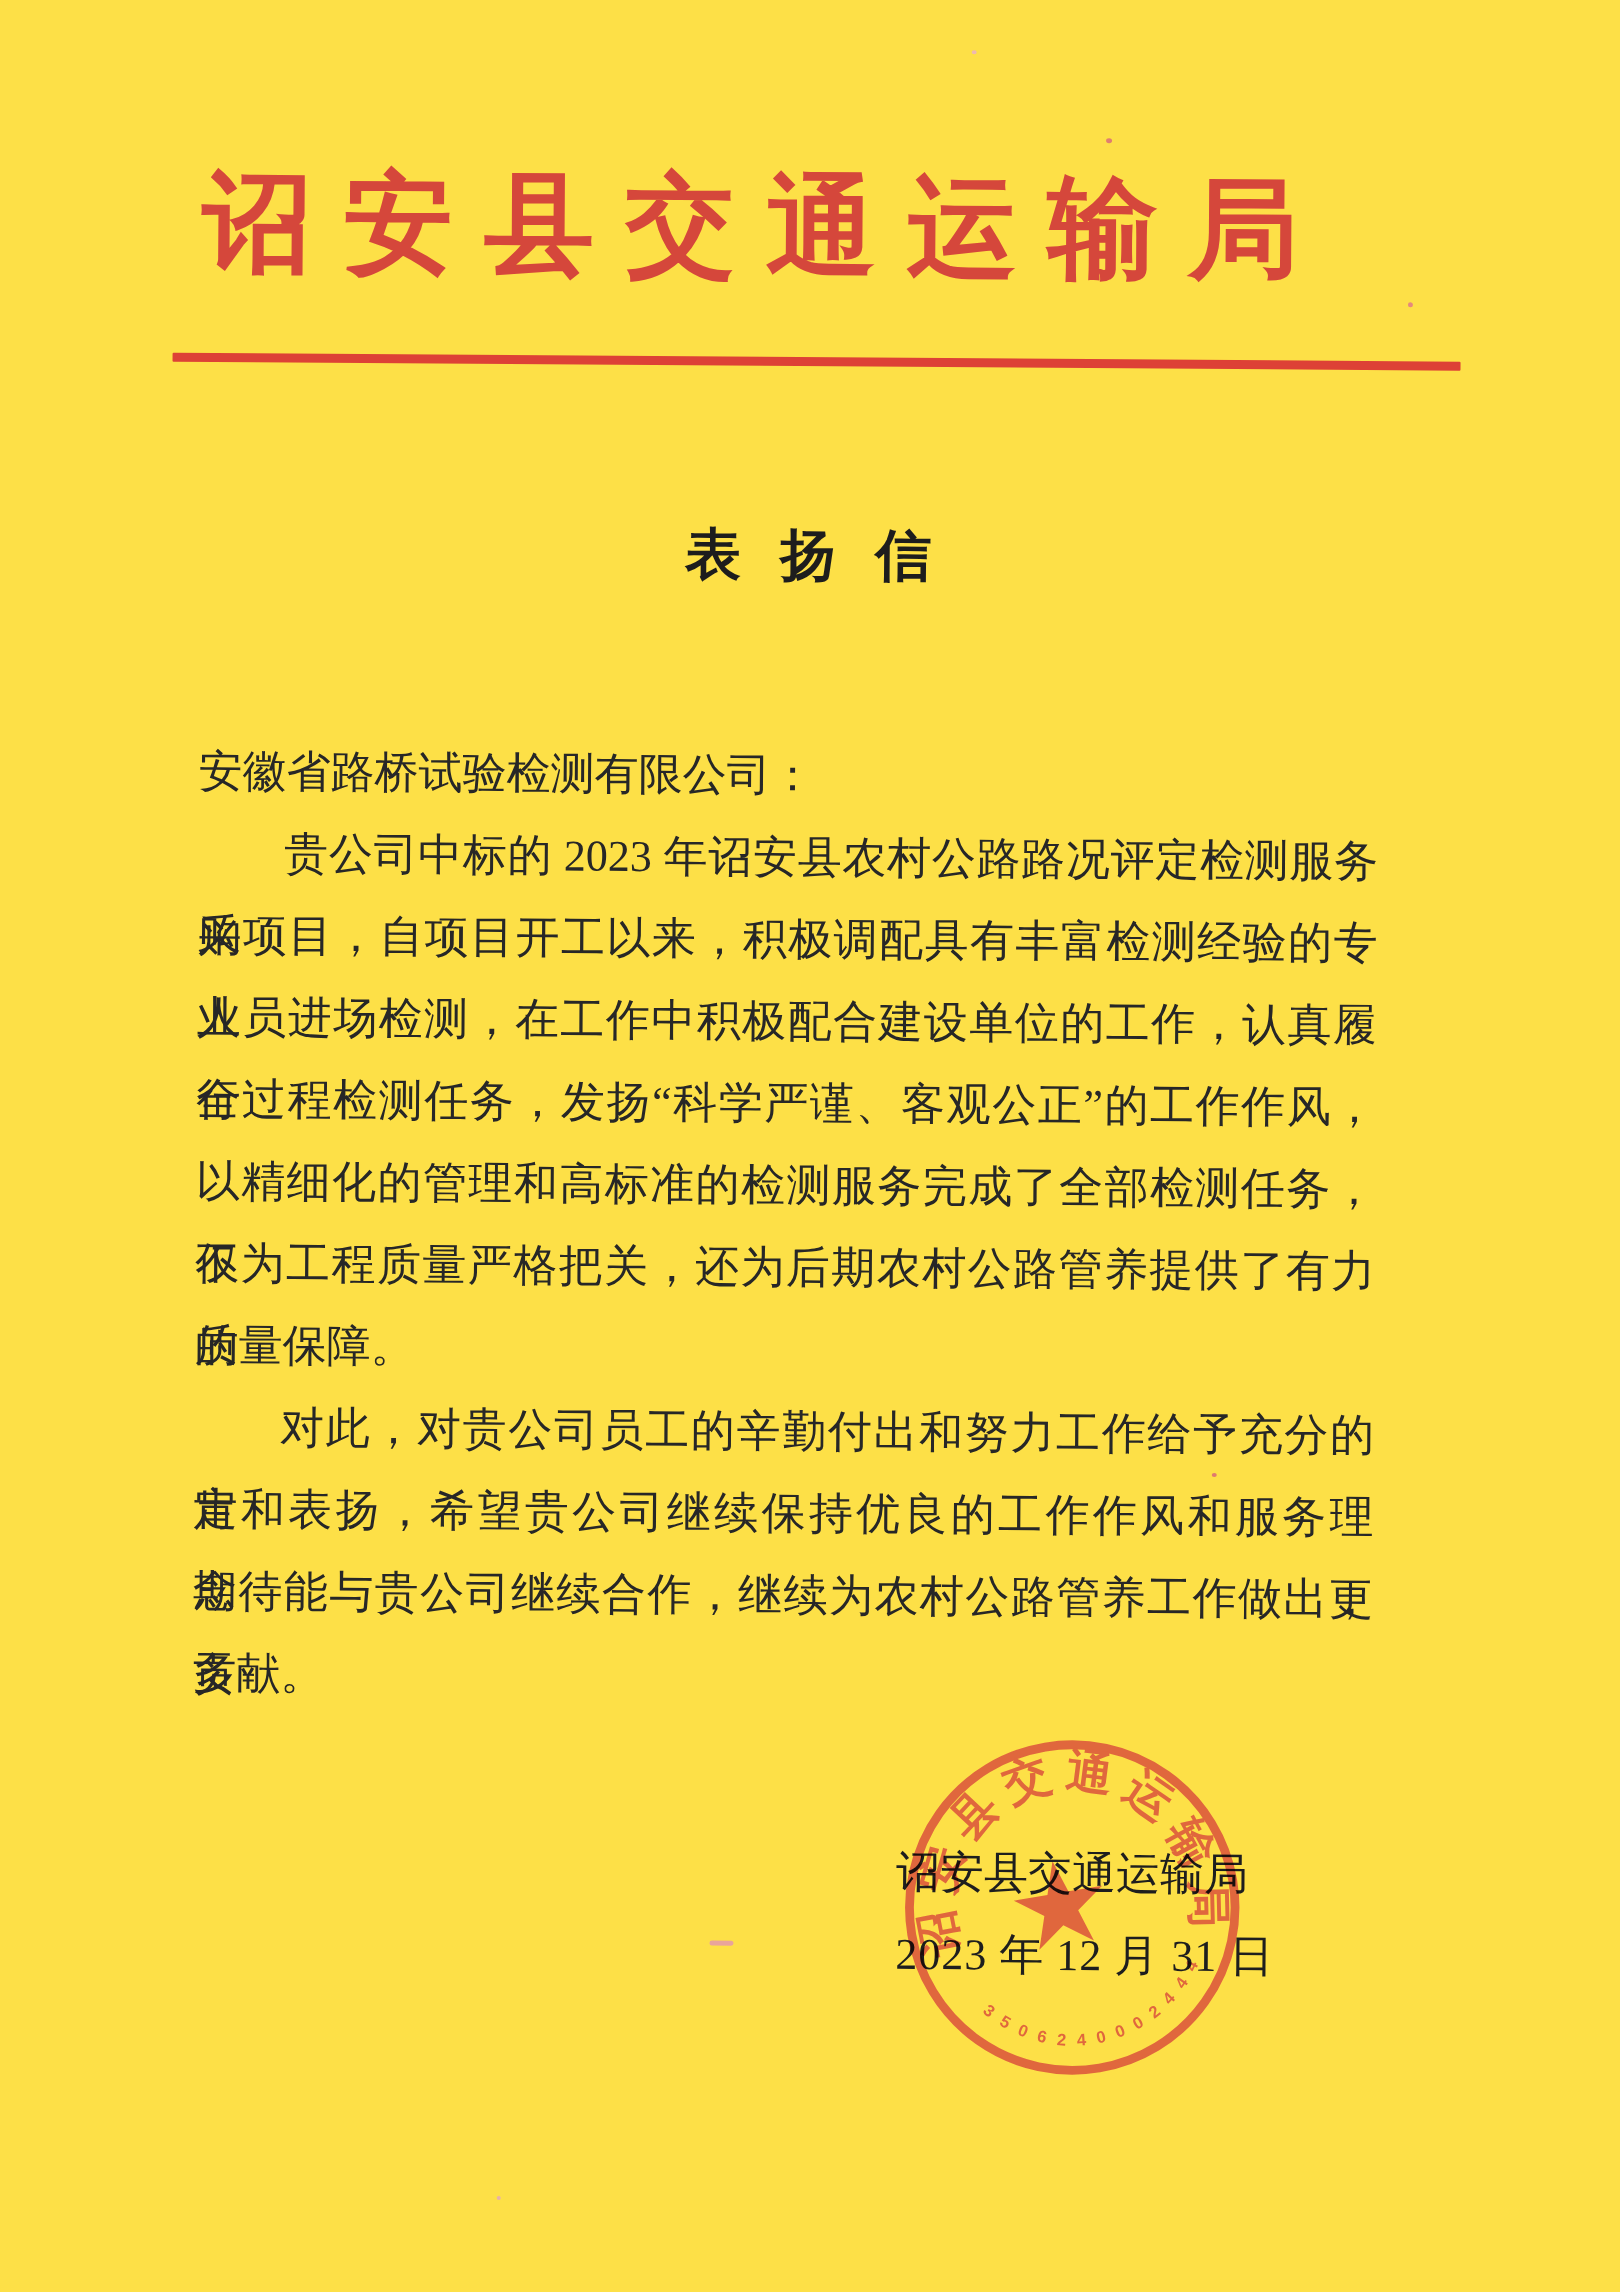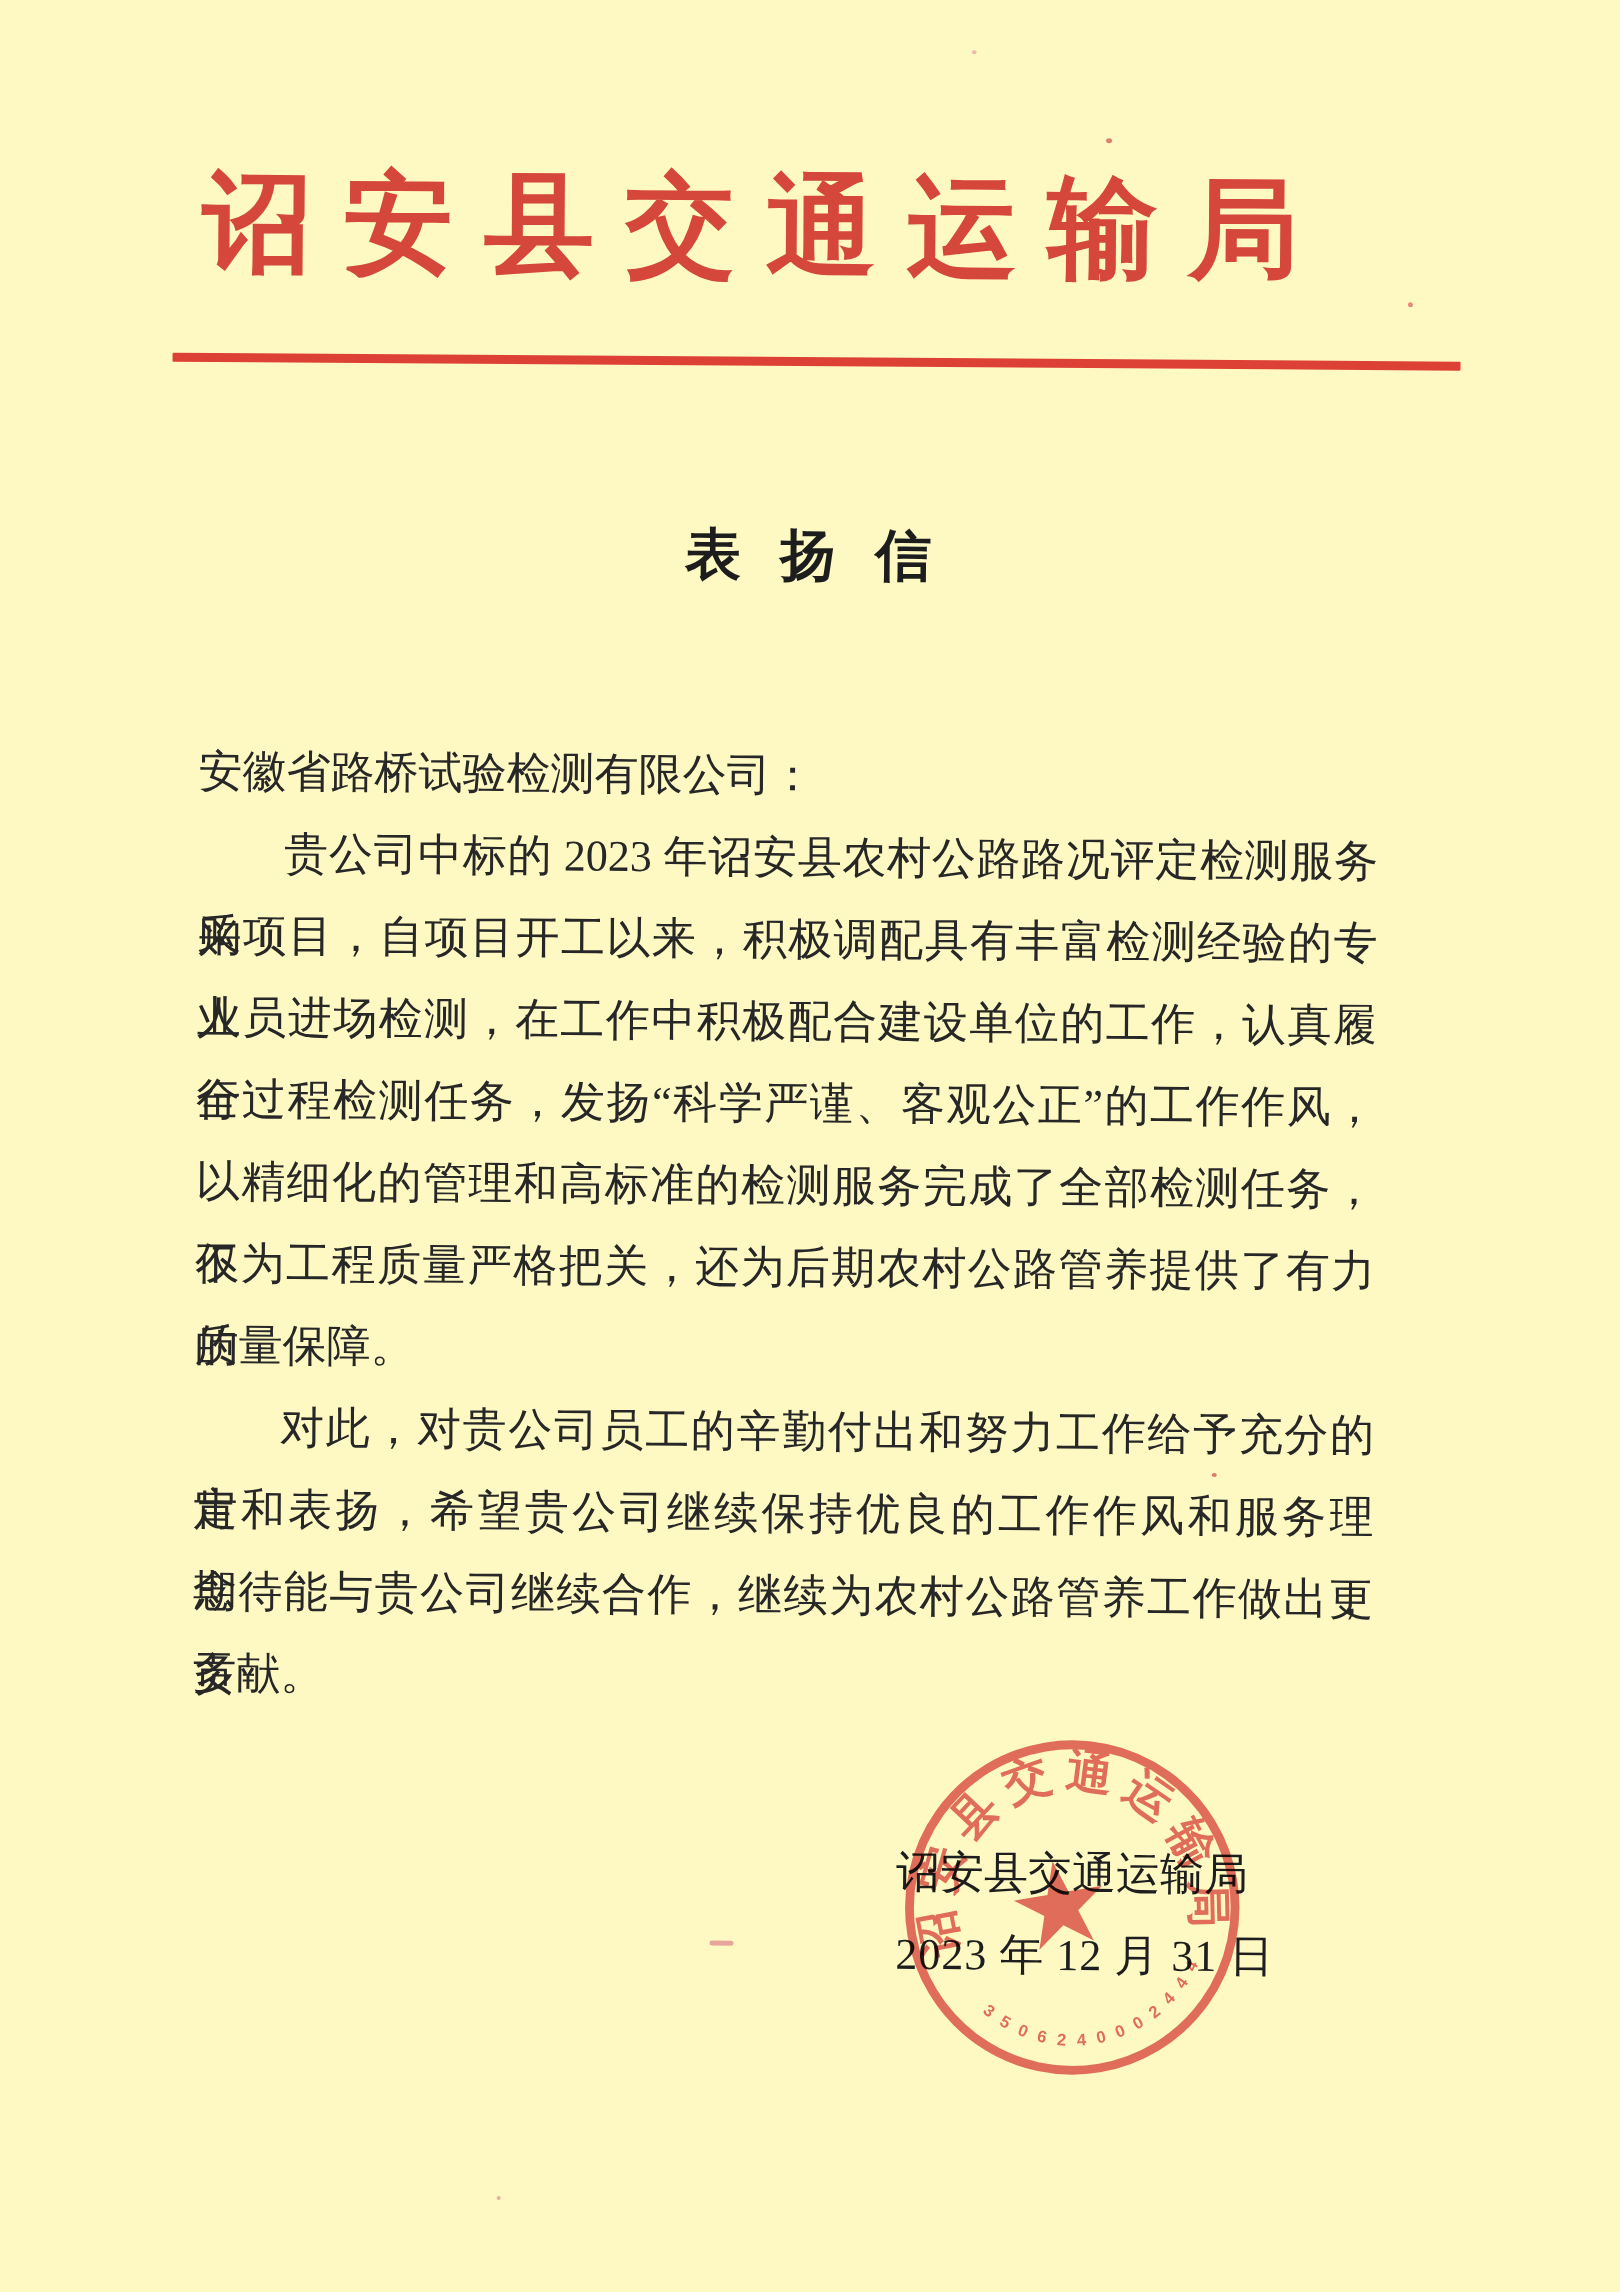--- a/index.html
+++ b/index.html
@@ -4,21 +4,21 @@
 <style>
   html,body{margin:0;padding:0;}
   body{
     width:1620px;height:2293px;
     background:#f6f4f0;
     font-family:"Liberation Serif","DejaVu Serif",serif;
     overflow:hidden;
   }
   .page{
     position:relative;width:1620px;height:2293px;
-    background:#fef9c3;
+    background:#fde047;
   }
   .skew{
     position:absolute;inset:0;
     transform:rotate(0.4deg);
     transform-origin:216px 294px;
   }
   
   .letterhead{
     position:absolute;left:202px;top:165px;width:1096px;
     font-size:110px;line-height:116px;font-weight:700;

